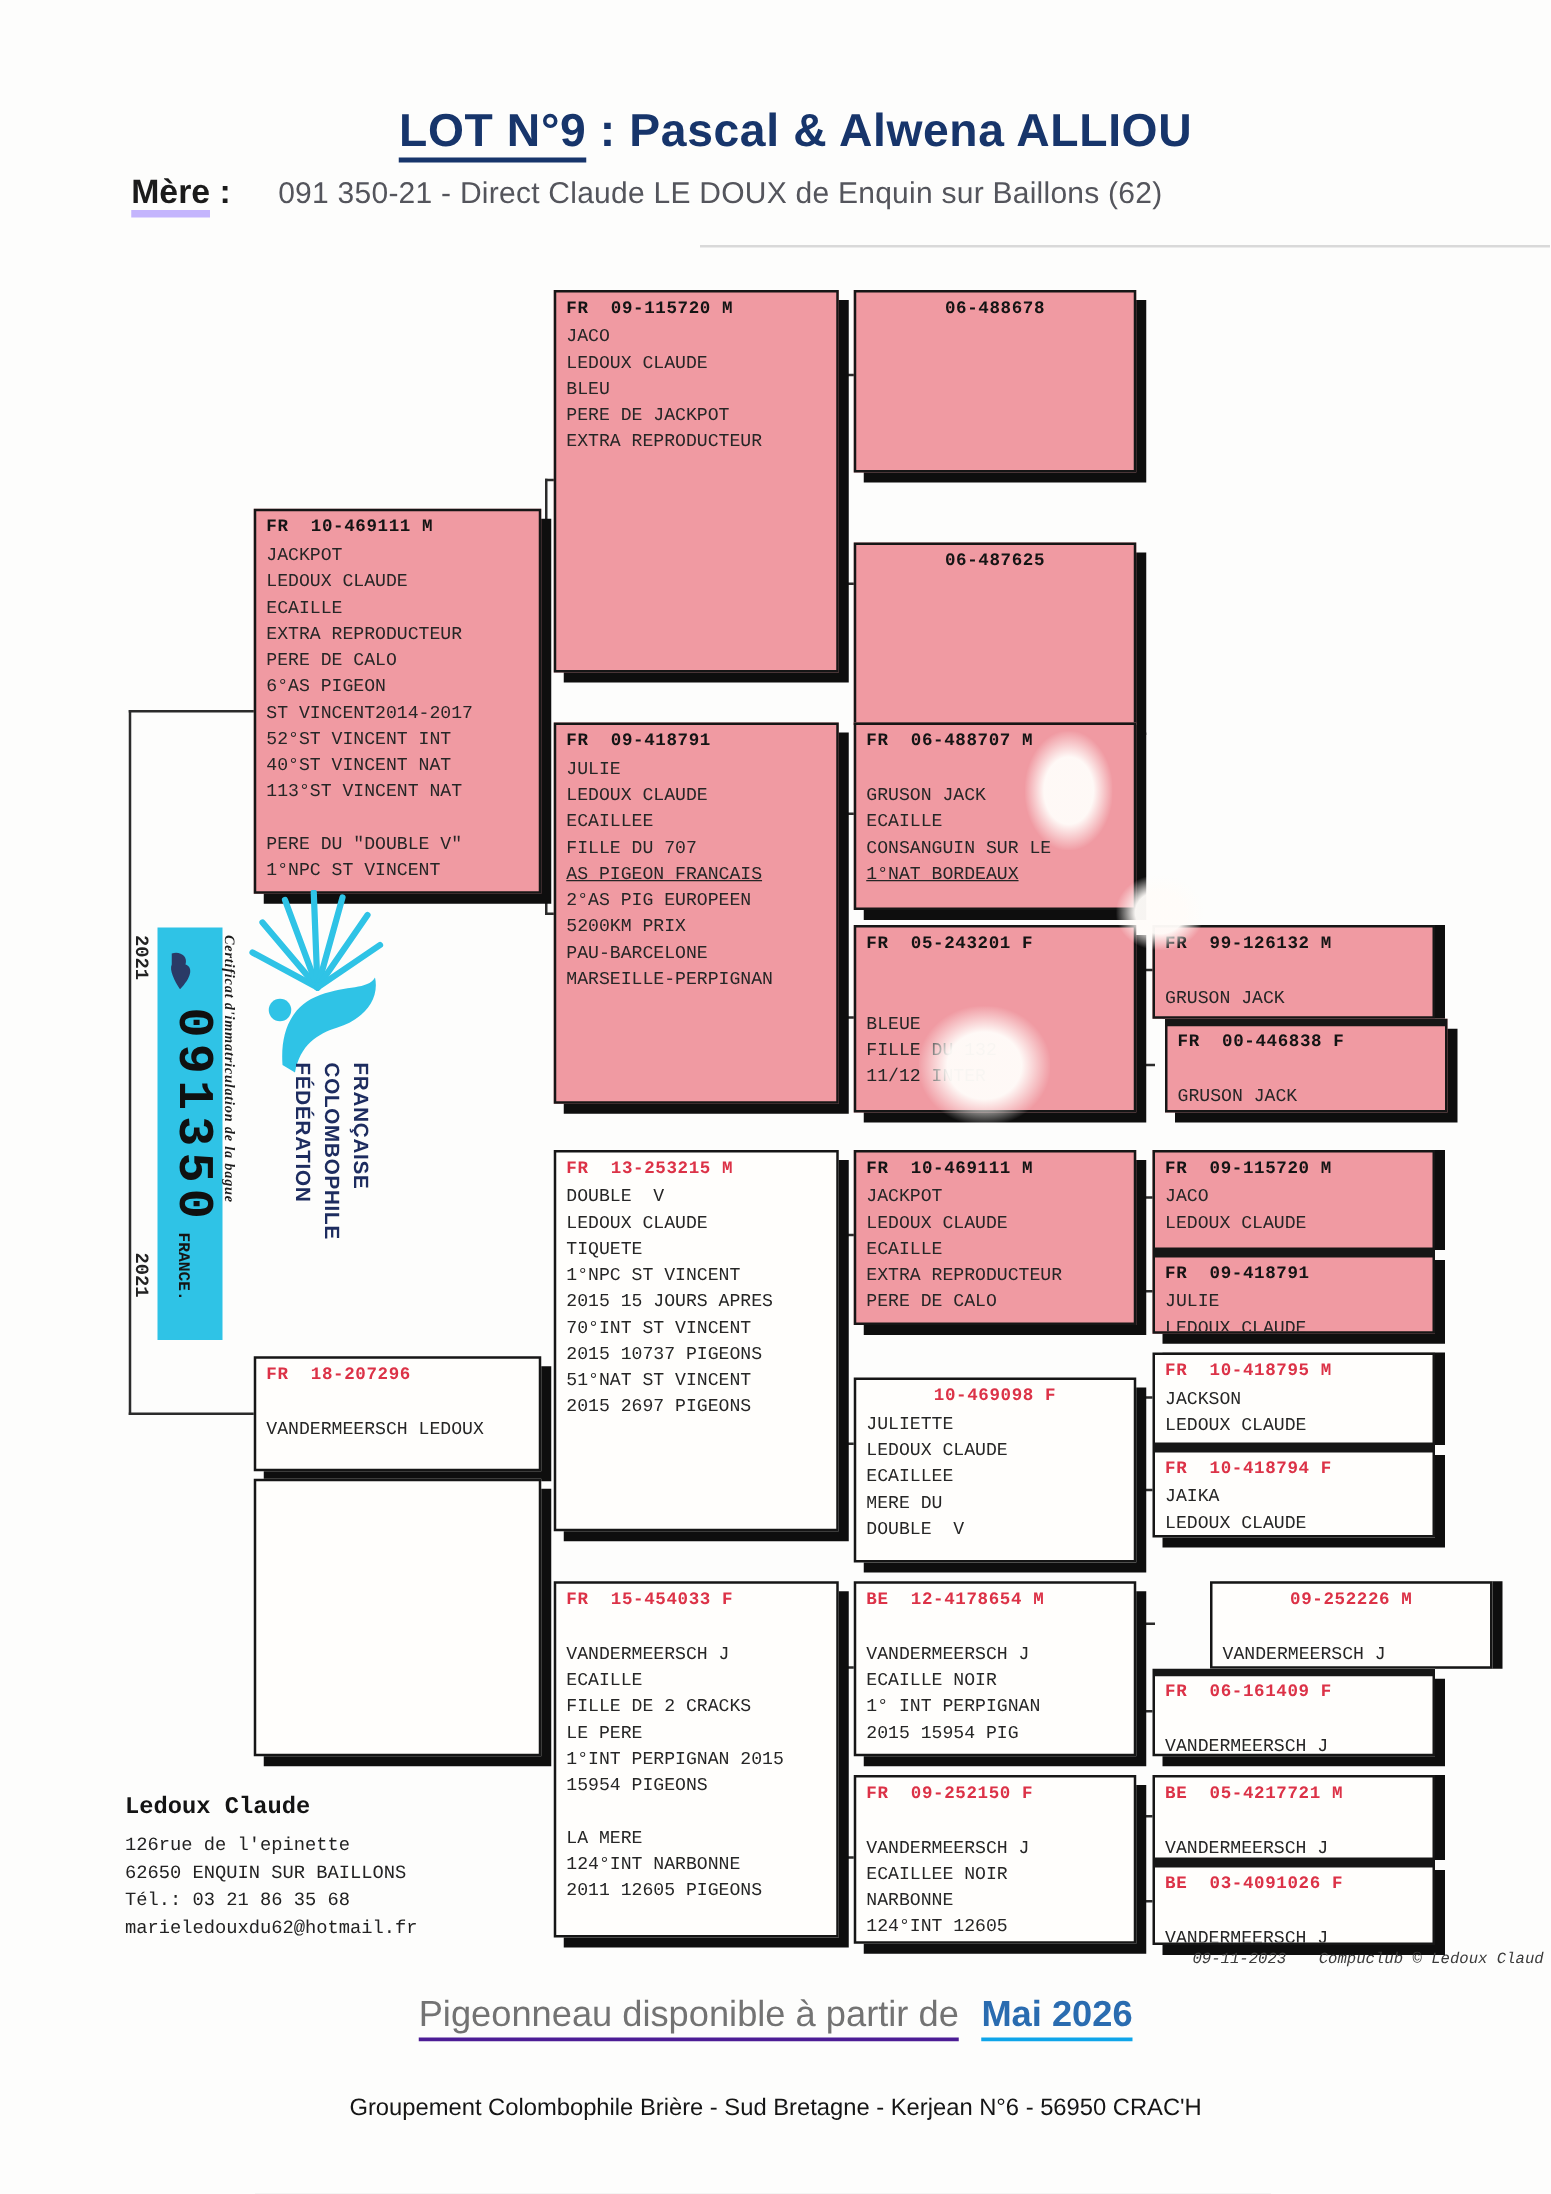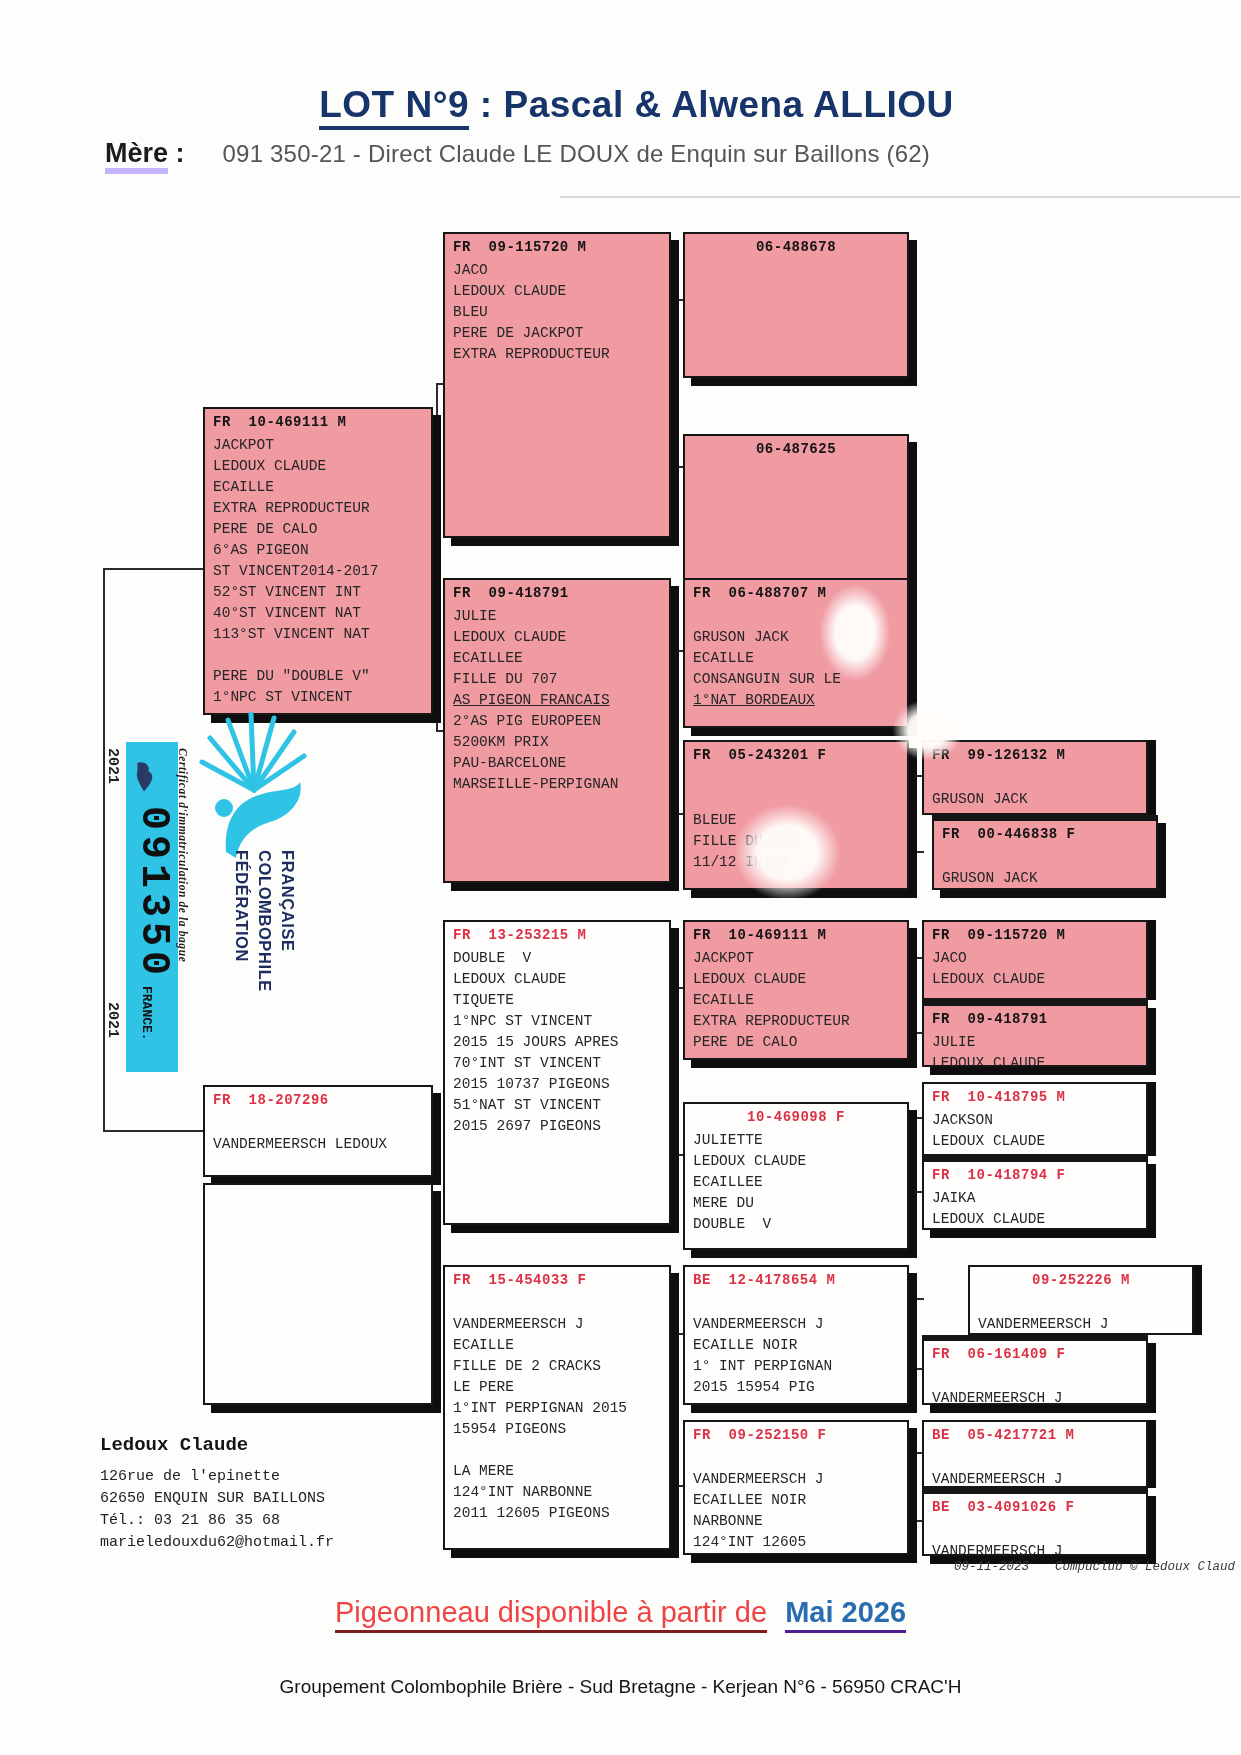--- a/index.html
+++ b/index.html
@@ -43,22 +43,22 @@
   .fed div{font-weight:bold;font-size:16.5px;letter-spacing:.6px;color:#1d2c5f;
         line-height:23px;font-family:"Liberation Sans",sans-serif;}
   .stampicon{position:absolute;left:133px;top:760px;}
   
   .breeder{position:absolute;left:100px;top:1434px;font-family:"Liberation Mono",monospace;color:#222;}
   .breeder .bname{font-size:19px;font-weight:bold;margin-bottom:10px;color:#141414;}
   .breeder div{font-size:15px;line-height:22px;}
   .stamp{position:absolute;right:6px;top:1560px;font-family:"Liberation Mono",monospace;
         font-size:12.5px;color:#3a3a3a;display:flex;gap:26px;font-style:italic;}
   .avail{position:absolute;top:1596px;left:0;width:100%;text-align:center;font-size:29px;}
-  .avail .a1{color:#ef4444;border-bottom:3px solid #7f1d1d;padding-bottom:2px;}
-  .avail .a2{color:#2a6cb0;font-weight:bold;border-bottom:3px solid #4c1d95;padding-bottom:2px;margin-left:10px;}
+  .avail .a1{color:#737373;border-bottom:3px solid #4c1d95;padding-bottom:2px;}
+  .avail .a2{color:#2a6cb0;font-weight:bold;border-bottom:3px solid #0ea5e9;padding-bottom:2px;margin-left:10px;}
   .club{position:absolute;top:1676px;left:0;width:100%;text-align:center;font-size:19px;color:#151515;}
   .fcf{position:absolute;top:1708px;left:0;width:100%;text-align:center;font-size:19px;color:#151515;}
   .fcf span{margin:0 22px;}
   .blob{position:absolute;background:radial-gradient(ellipse,rgba(255,252,249,.97) 40%,rgba(255,252,249,0) 72%);}
   .scanline{position:absolute;background:#d9d9d9;}
 </style>
 </head>
 <body>
 
 <div class="page">

